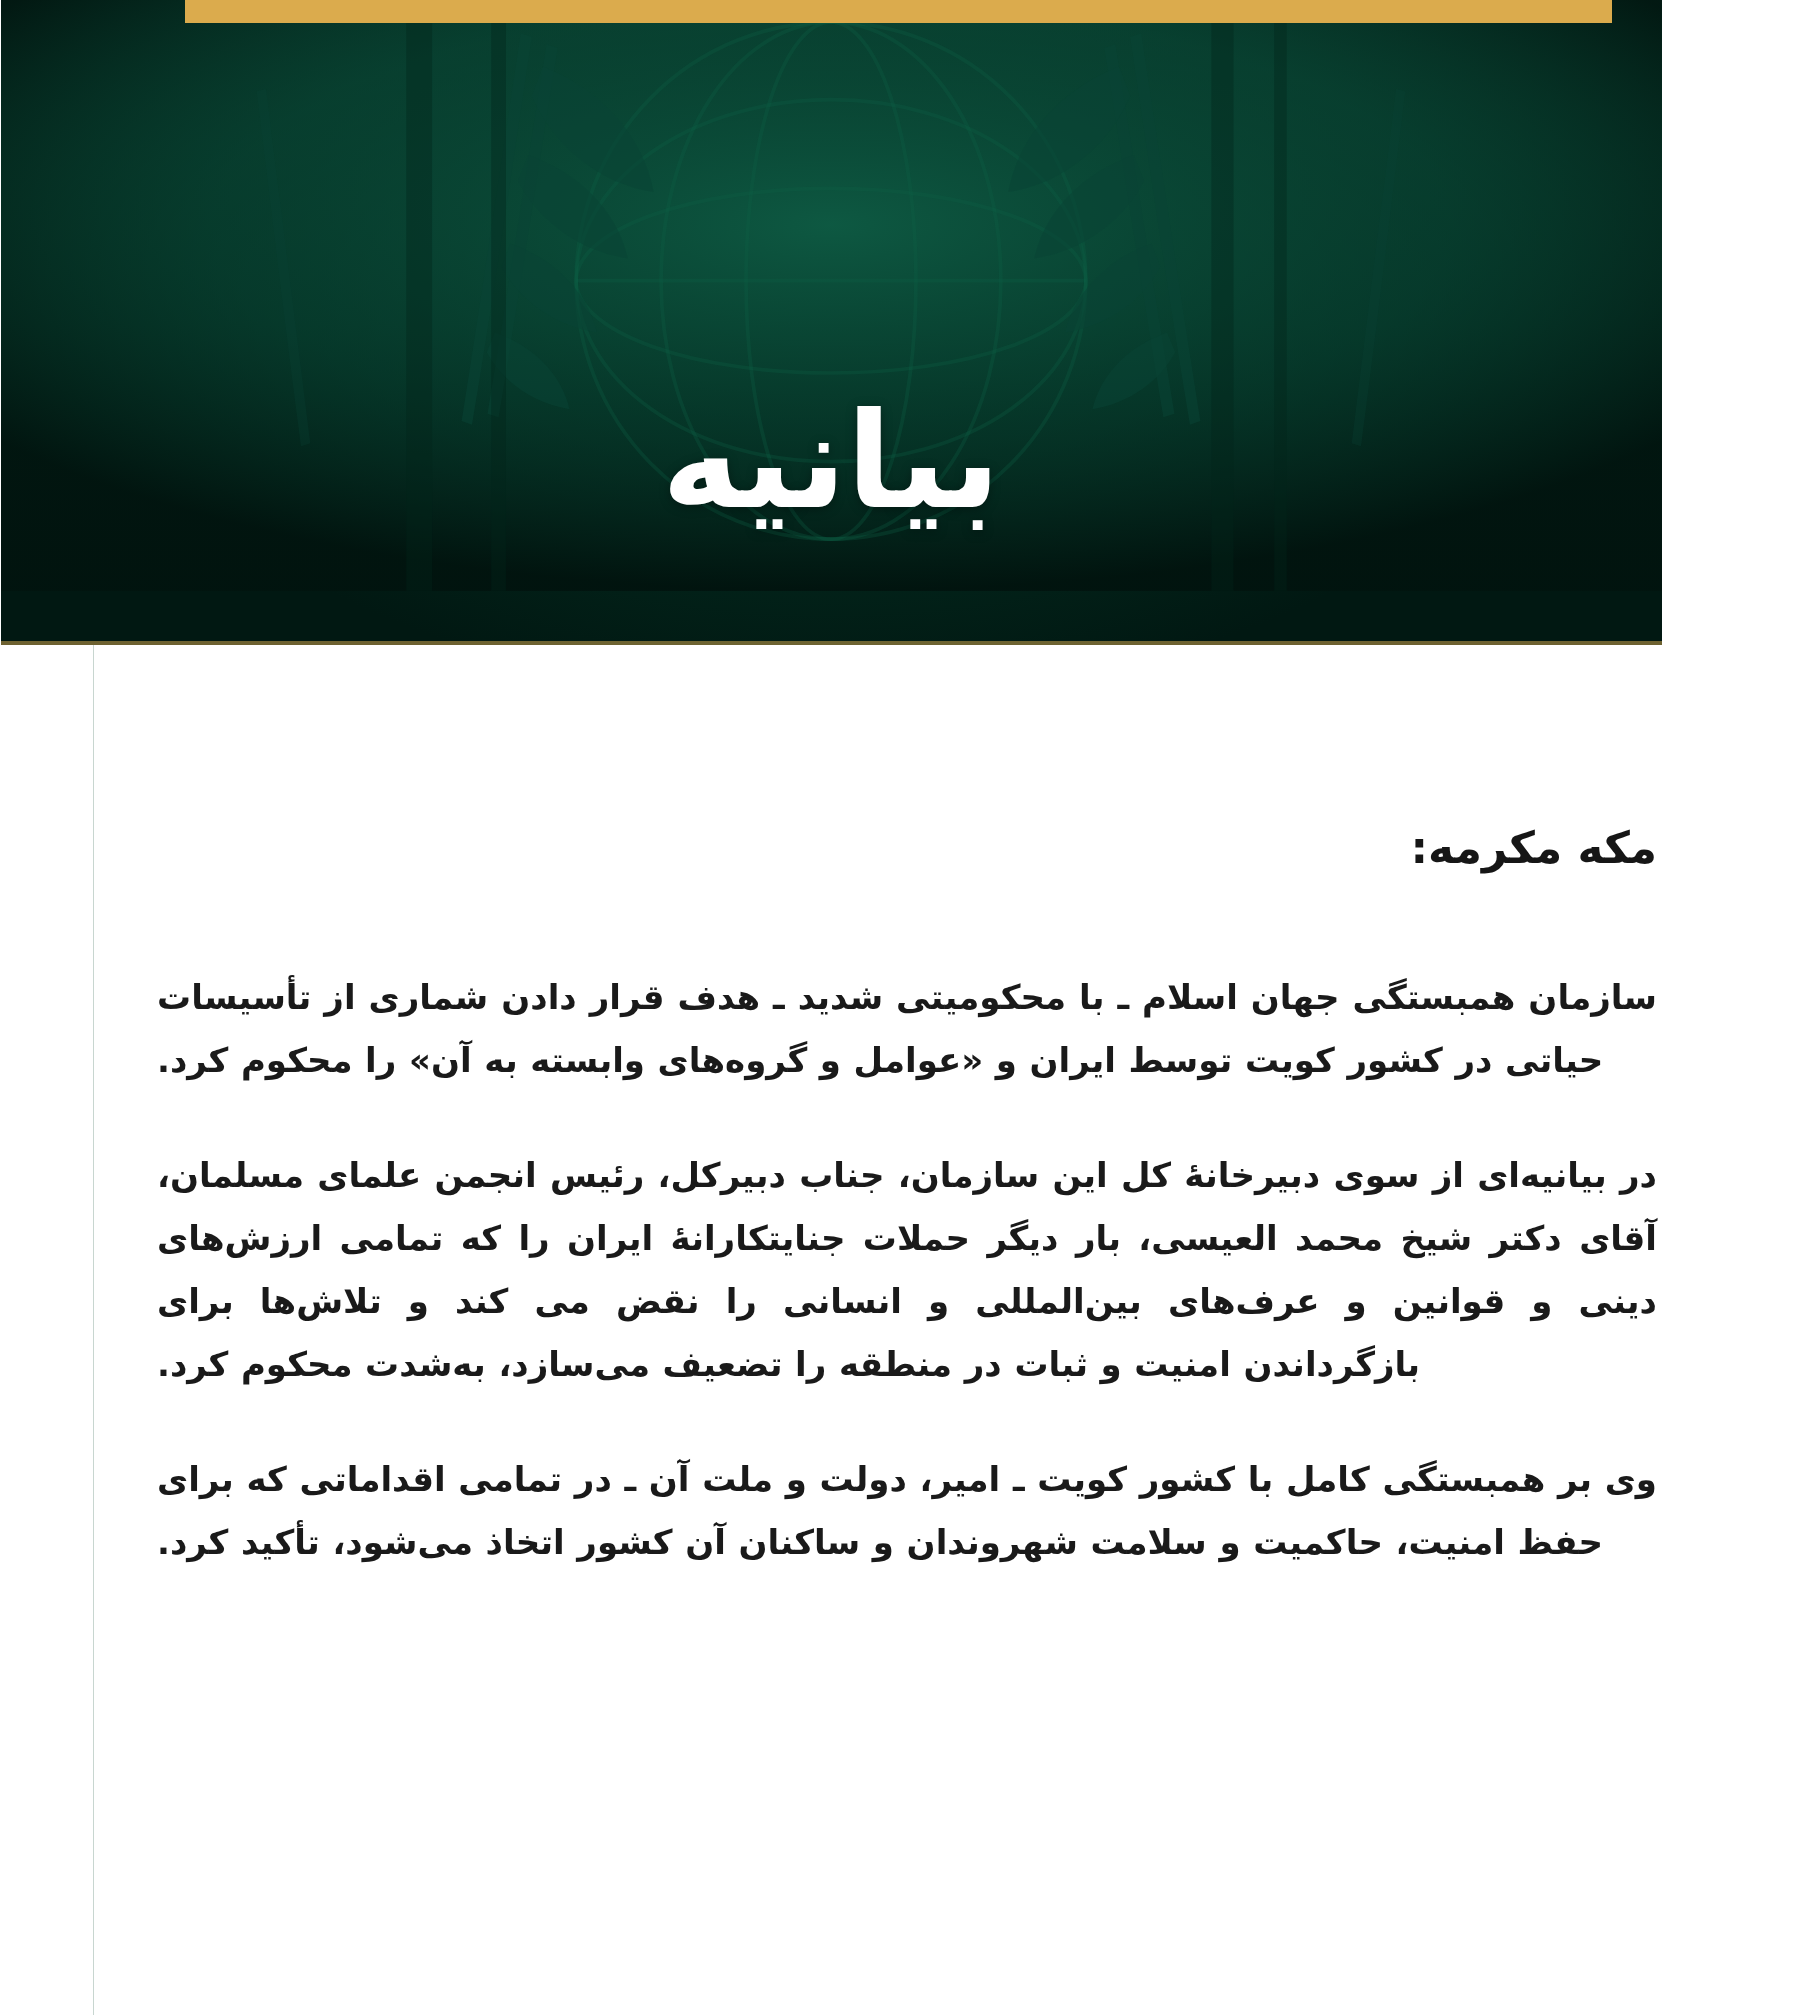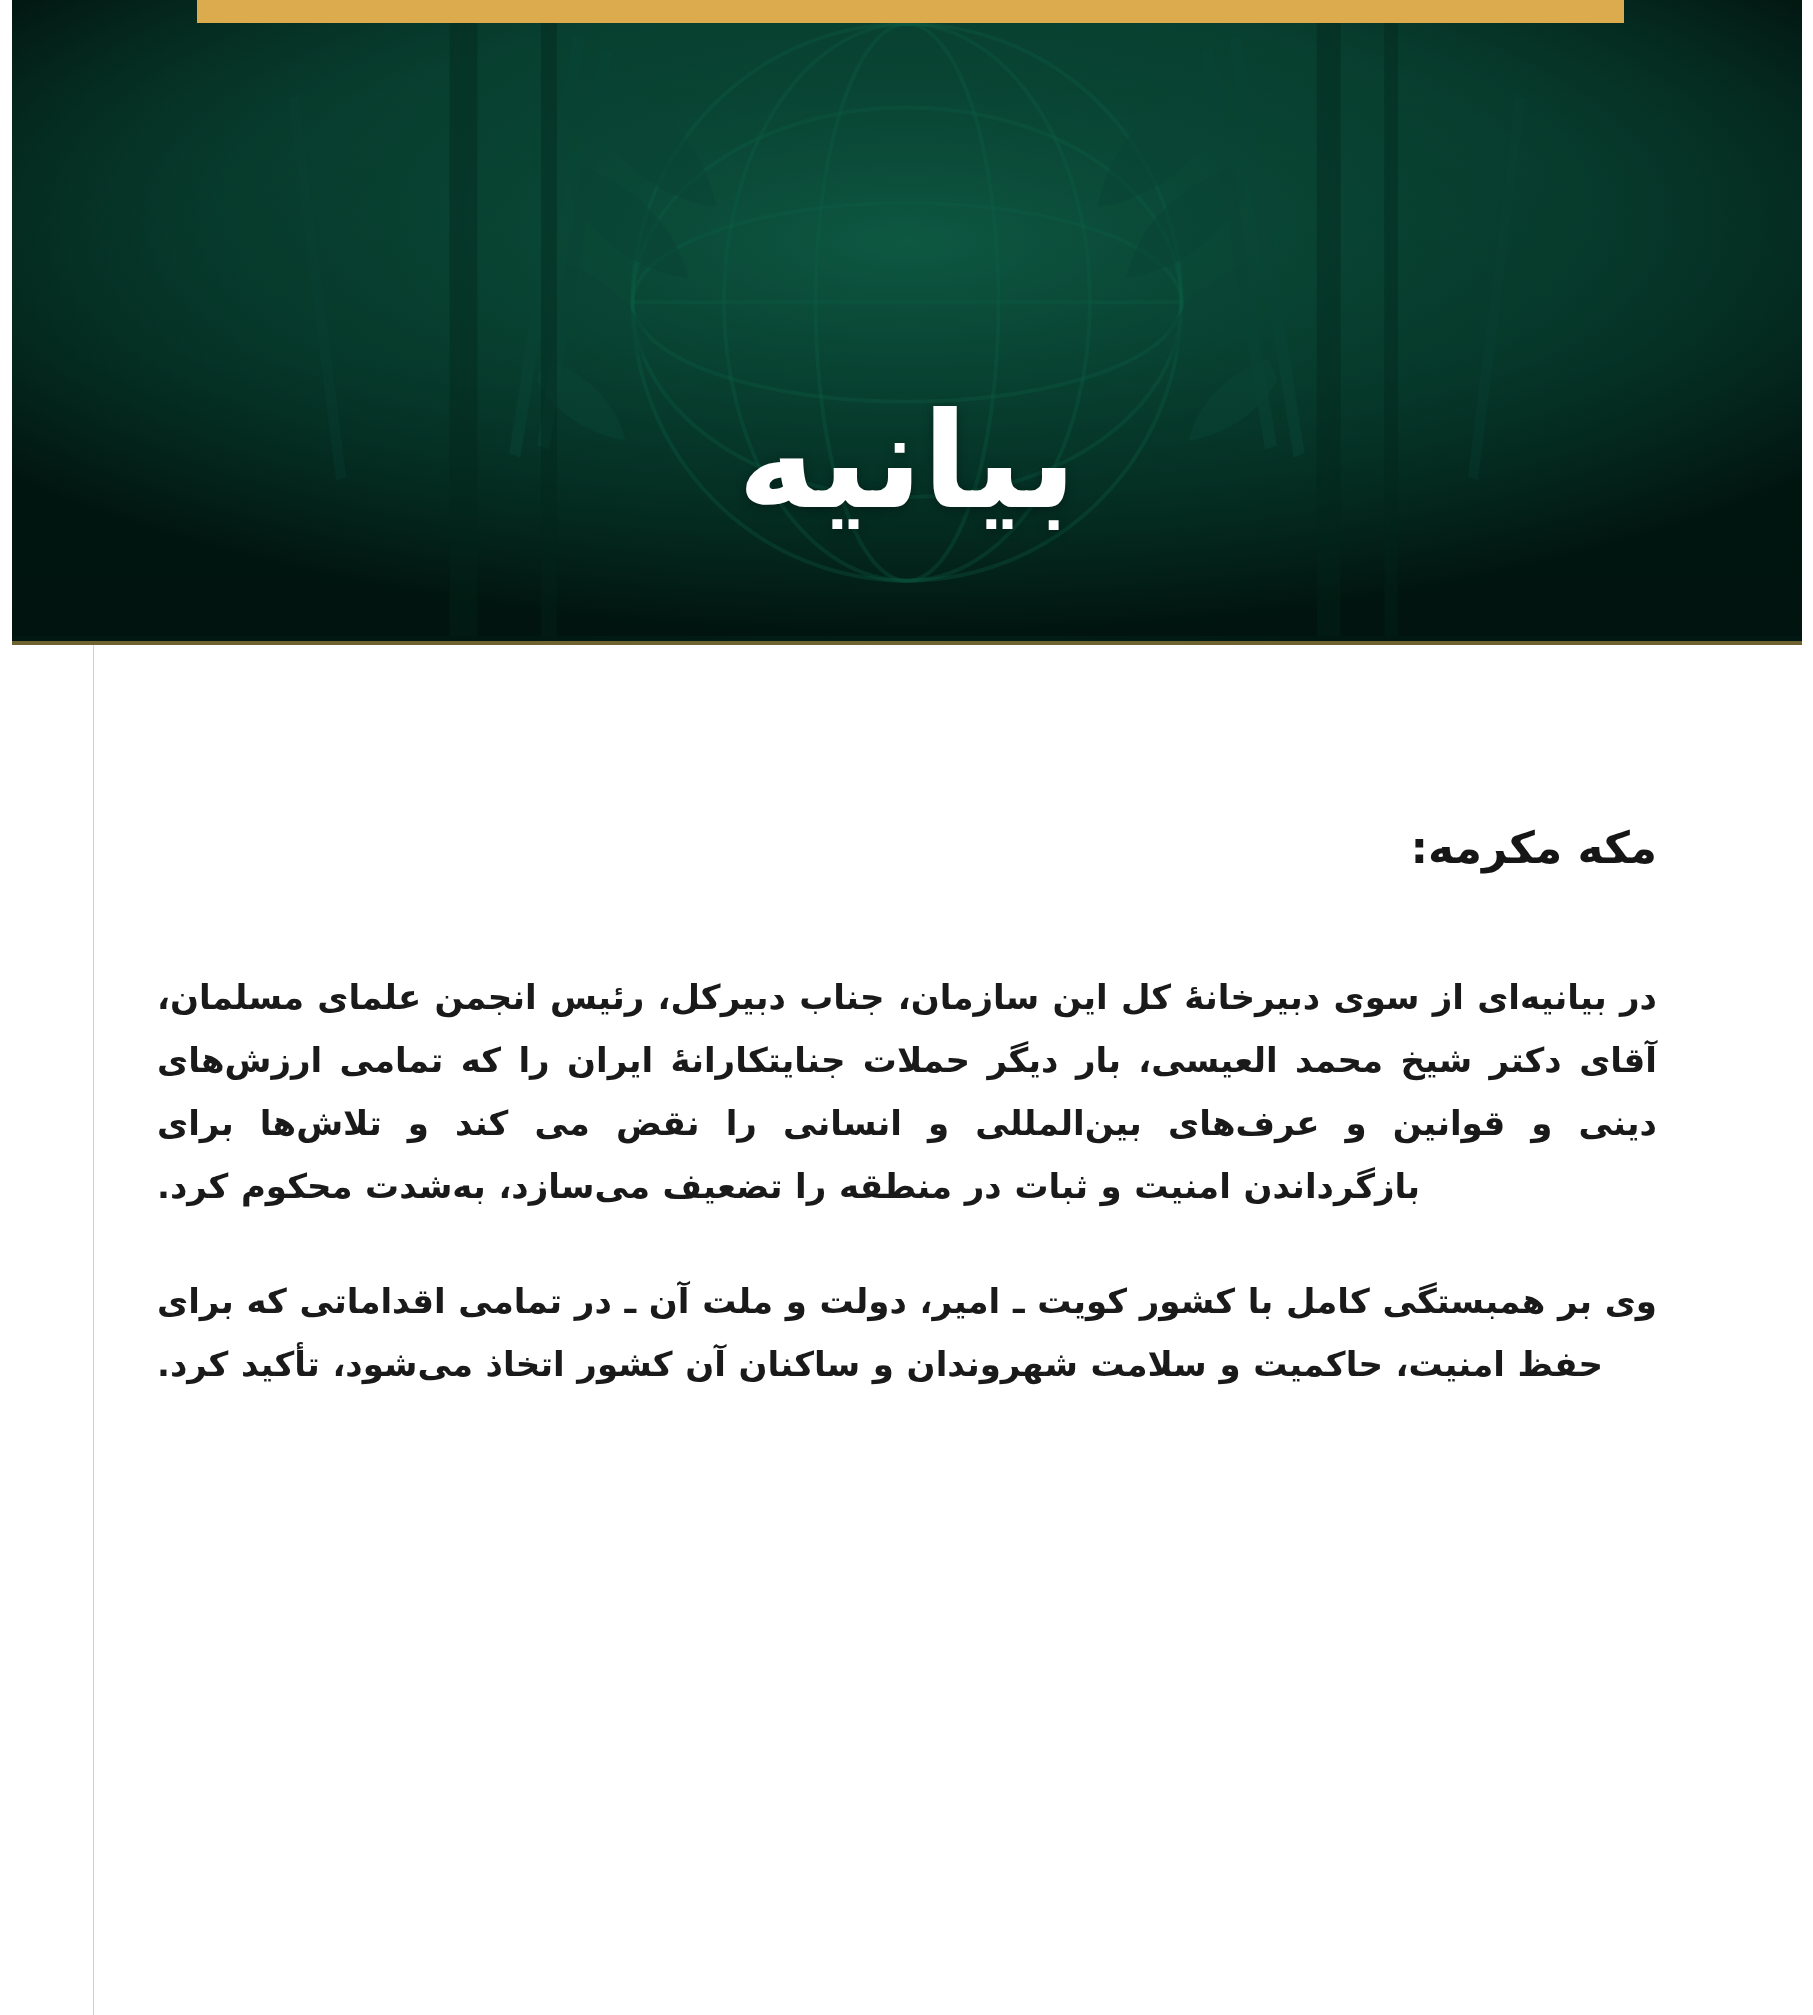--- a/index.html
+++ b/index.html
@@ -15,22 +15,22 @@
   .page {
     position: relative;
     width: 1814px;
     height: 2363px;
     background: #ffffff;
   }
 
   
   .header {
     position: absolute;
-    top: 0; left: 12px;
-    width: 1790px;
+    top: 0; left: 0;
+    width: 1662px;
     height: 645px;
     background:
       radial-gradient(ellipse 766px 443px at 50% 40%, #0a4433 0%, #053428 38%, #022219 72%, #011812 100%);
     overflow: hidden;
   }
 
   
   .gold-bar {
     position: absolute;
     top: 0;
@@ -198,20 +198,21 @@
   </div>
 
   <div class="body-area">
 
     <div class="side-rule"></div>
 
     <div class="content">
 
       <div class="salutation">مکه مکرمه:</div>
 
+      <p class="para">سازمان همبستگی جهان اسلام ـ با محکومیتی شدید ـ هدف قرار دادن شماری از تأسیسات حیاتی در کشور کویت توسط ایران و «عوامل و گروه‌های وابسته به آن» را محکوم کرد.</p>
 
       <p class="para">در بیانیه‌ای از سوی دبیرخانهٔ کل این سازمان، جناب دبیرکل، رئیس انجمن علمای مسلمان، آقای دکتر شیخ محمد العیسی، بار دیگر حملات جنایتکارانهٔ ایران را که تمامی ارزش‌های دینی و قوانین و عرف‌های بین‌المللی و انسانی را نقض می کند و تلاش‌ها برای بازگرداندن امنیت و ثبات در منطقه را تضعیف می‌سازد، به‌شدت محکوم کرد.</p>
 
       <p class="para">وی بر همبستگی کامل با کشور کویت ـ امیر، دولت و ملت آن ـ در تمامی اقداماتی که برای حفظ امنیت، حاکمیت و سلامت شهروندان و ساکنان آن کشور اتخاذ می‌شود، تأکید کرد.</p>
     </div>
 
   </div>
 </div>
 
 

